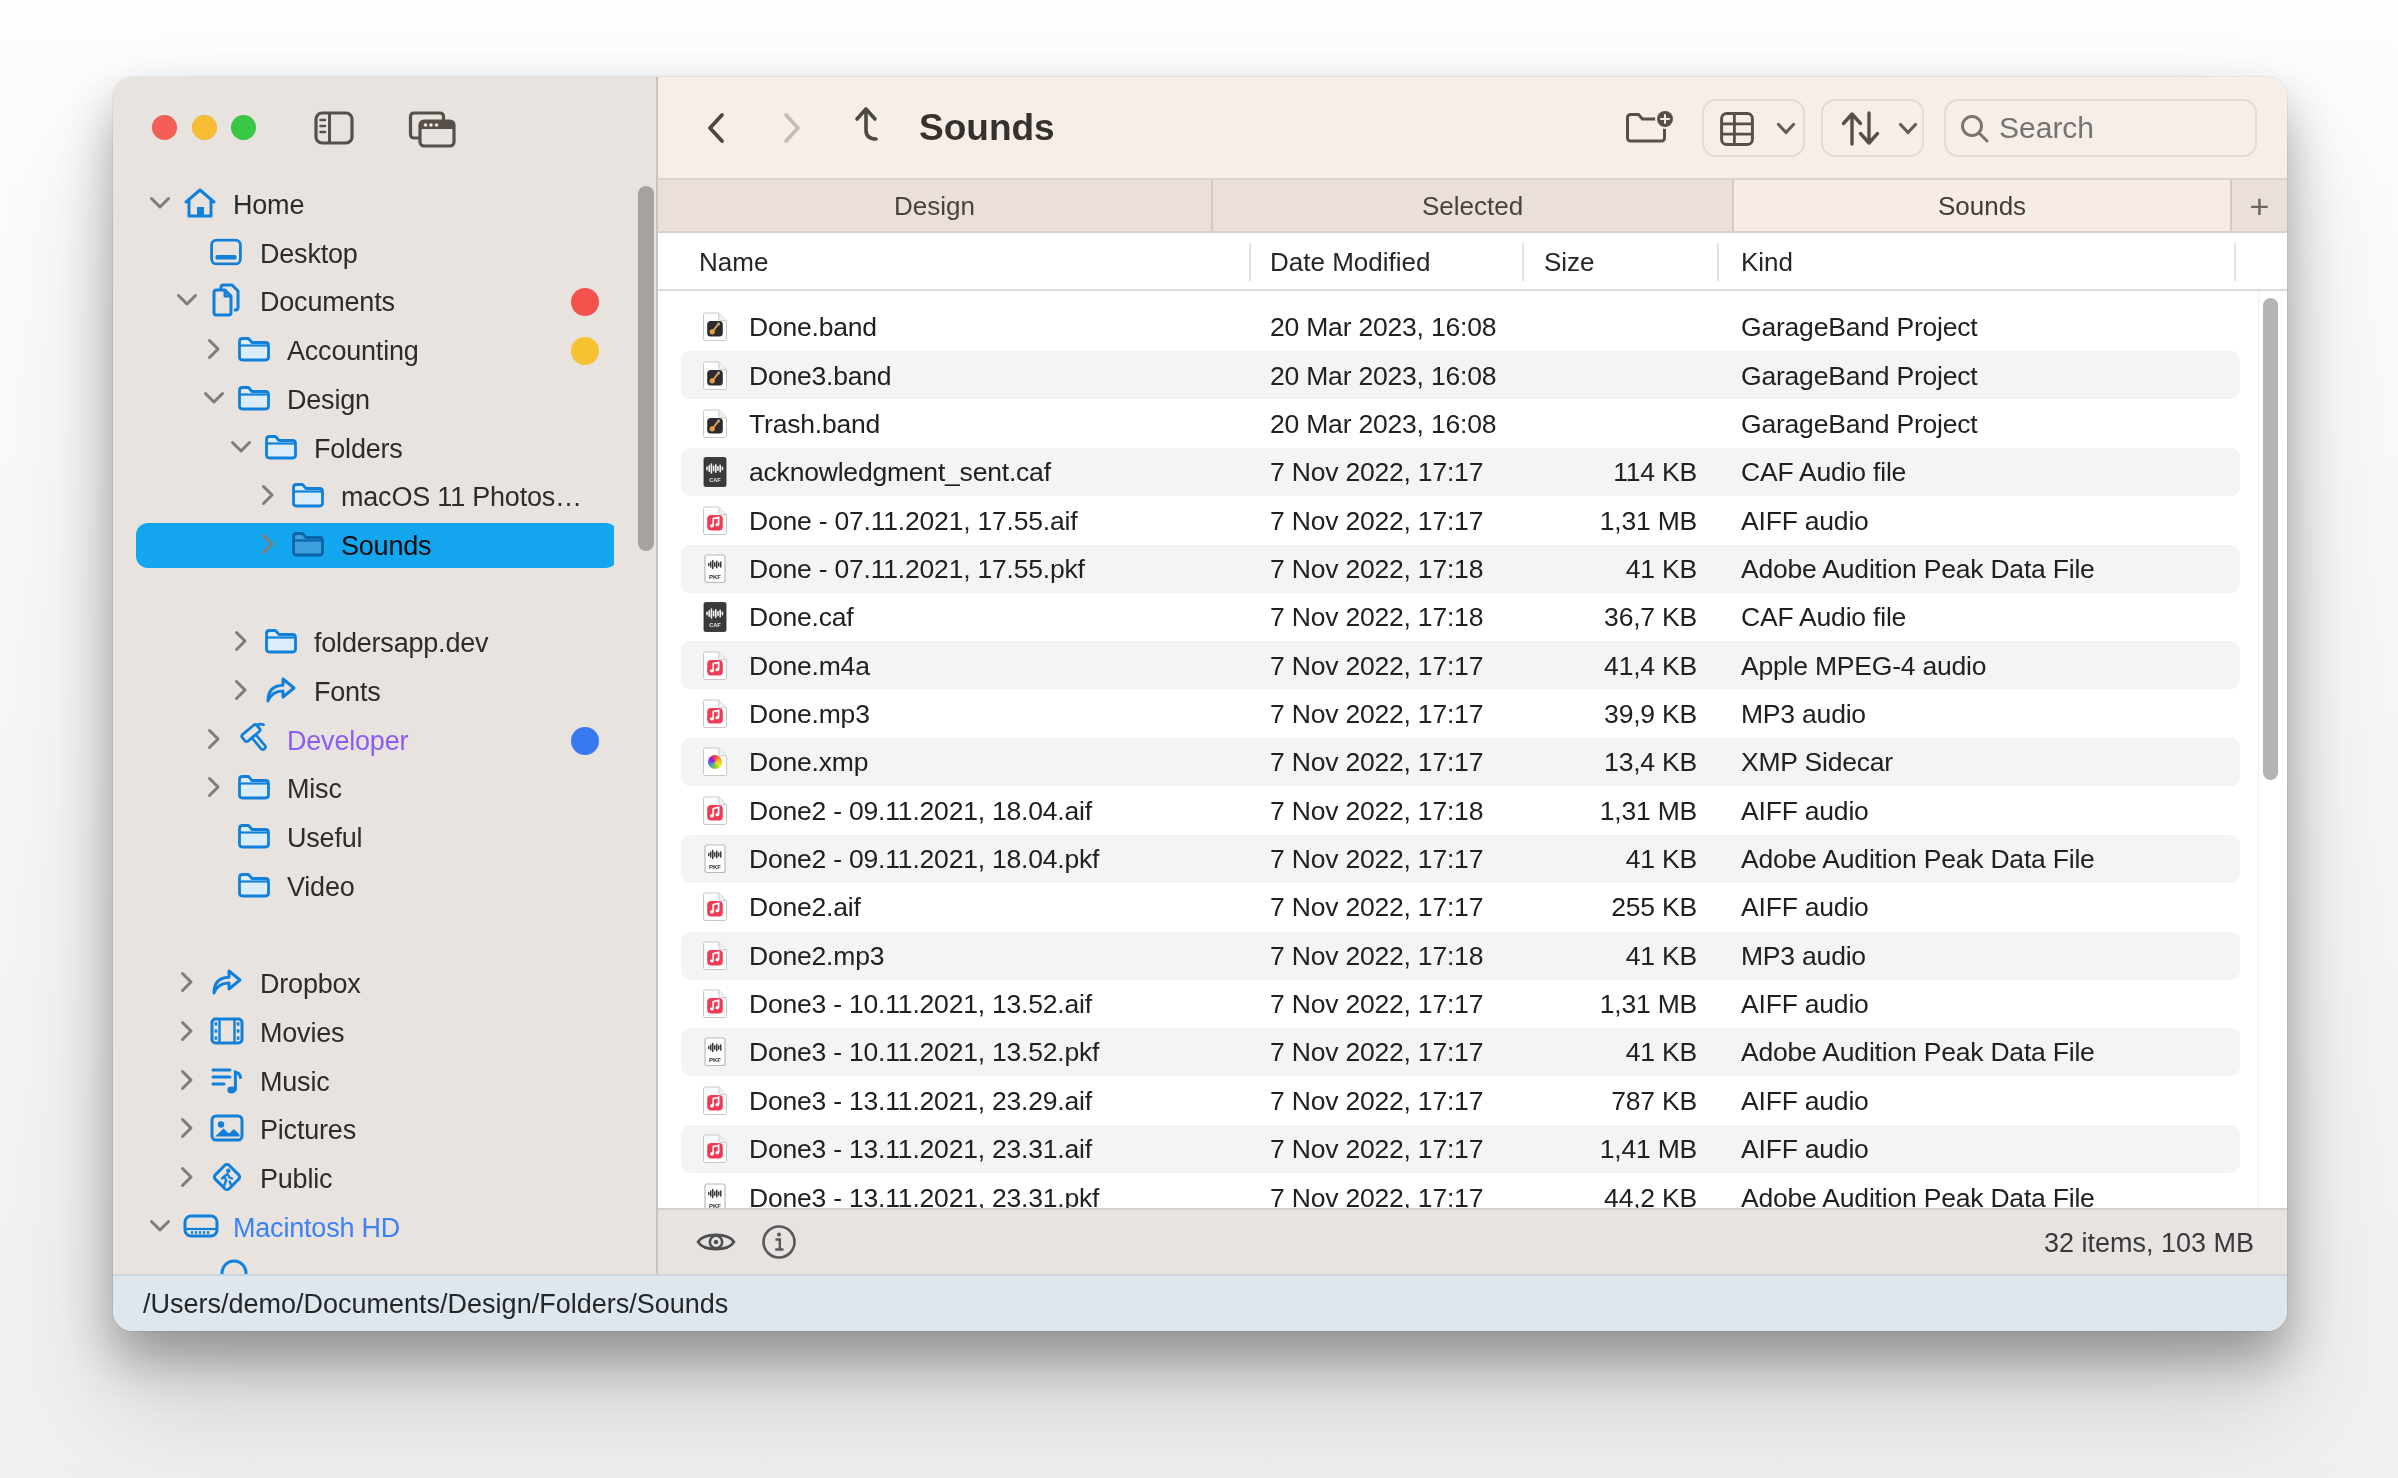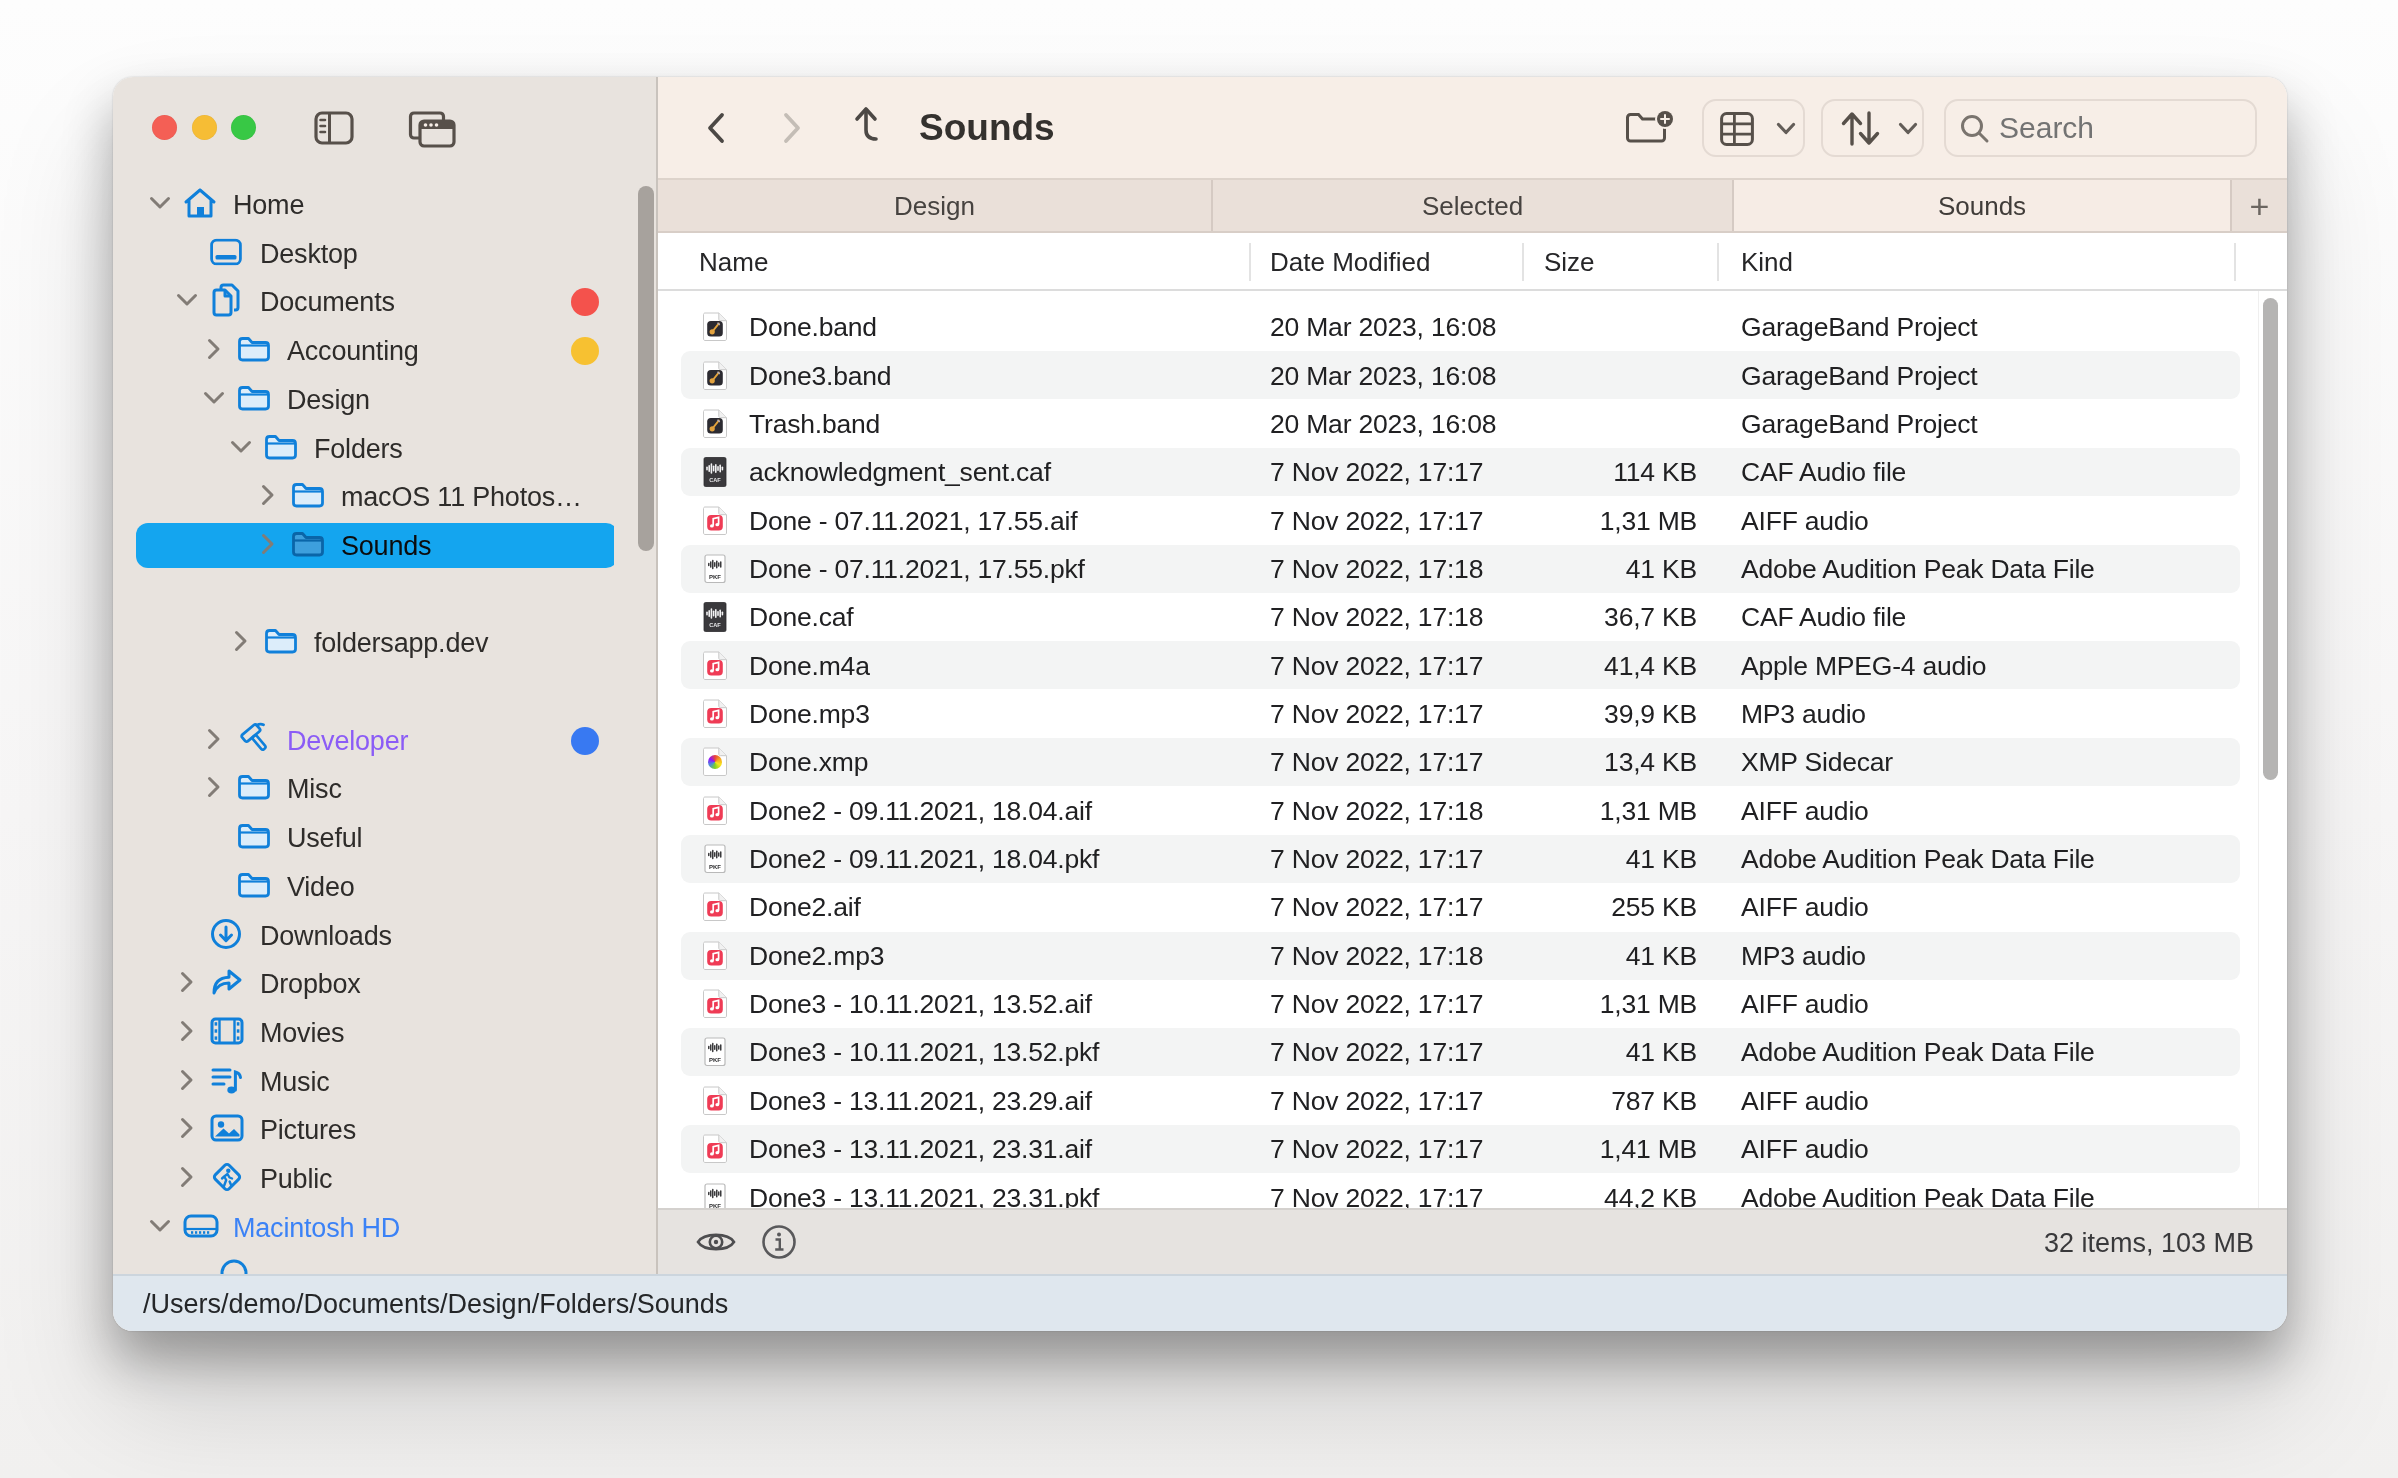--- a/index.html
+++ b/index.html
@@ -385,20 +385,29 @@
 <div class="trow" style="top:541.8px">
         <div class="chev" style="left:121px"><svg width="14" height="22" viewBox="0 0 14 22" xmlns="http://www.w3.org/2000/svg">
             <path d="M2.5,2.5 L11,11 L2.5,19.5" fill="none" stroke="#827c76" stroke-width="3" stroke-linecap="round" stroke-linejoin="round"></path>
           </svg></div>
         <div class="sic" style="left:151px"><svg width="34" height="28" viewBox="0 0 34 28" xmlns="http://www.w3.org/2000/svg">
             <path d="M2.5,6.5 C2.5,4.8 3.8,3.5 5.5,3.5 H11.5 L15,7.5 H28.5 C30.2,7.5 31.5,8.8 31.5,10.5 V22 C31.5,23.7 30.2,25 28.5,25 H5.5 C3.8,25 2.5,23.7 2.5,22 Z" fill="#dcedfa" stroke="#1080da" stroke-width="2.8" stroke-linejoin="round"></path>
             <path d="M2.5,10.5 H31.5" stroke="#1080da" stroke-width="2.2"></path>
           </svg></div>
         <div class="txt" style="left:201px;color:#2e2c2a">foldersapp.dev</div>
       </div>
+<div class="trow" style="top:590.5px">
+        <div class="chev" style="left:121px"><svg width="14" height="22" viewBox="0 0 14 22" xmlns="http://www.w3.org/2000/svg">
+            <path d="M2.5,2.5 L11,11 L2.5,19.5" fill="none" stroke="#827c76" stroke-width="3" stroke-linecap="round" stroke-linejoin="round"></path>
+          </svg></div>
+        <div class="sic" style="left:151px"><svg width="34" height="30" viewBox="0 0 34 30" xmlns="http://www.w3.org/2000/svg">
+            <path d="M4,26 C4,15 10,10.5 19,10.2 L19,4 L30,13 L19,22 L19,16 C11,16 6.5,19.5 4,26 Z" fill="none" stroke="#1080da" stroke-width="3.0" stroke-linejoin="round" stroke-linecap="round"></path>
+          </svg></div>
+        <div class="txt" style="left:201px;color:#2e2c2a">Fonts</div>
+      </div>
 <div class="trow" style="top:639.2px">
         <div class="chev" style="left:94px"><svg width="14" height="22" viewBox="0 0 14 22" xmlns="http://www.w3.org/2000/svg">
             <path d="M2.5,2.5 L11,11 L2.5,19.5" fill="none" stroke="#827c76" stroke-width="3" stroke-linecap="round" stroke-linejoin="round"></path>
           </svg></div>
         <div class="sic" style="left:124px"><svg width="34" height="34" viewBox="0 0 34 34" xmlns="http://www.w3.org/2000/svg">
             <g transform="rotate(-40 17 14)">
               <rect x="7" y="5.5" width="19" height="8.5" rx="2" fill="none" stroke="#1080da" stroke-width="2.8"></rect>
               <path d="M26,7.5 C28.5,8 30.5,9.5 31.5,11.5" fill="none" stroke="#1080da" stroke-width="2.8" stroke-linecap="round"></path>
               <rect x="14.2" y="14" width="5" height="16.5" rx="2" fill="none" stroke="#1080da" stroke-width="2.6"></rect>
             </g>
@@ -422,27 +431,20 @@
             <path d="M2.5,10.5 H31.5" stroke="#1080da" stroke-width="2.2"></path>
           </svg></div>
         <div class="txt" style="left:174px;color:#2e2c2a">Useful</div>
       </div>
 <div class="trow" style="top:785.3px">
         <div class="sic" style="left:124px"><svg width="34" height="28" viewBox="0 0 34 28" xmlns="http://www.w3.org/2000/svg">
             <path d="M2.5,6.5 C2.5,4.8 3.8,3.5 5.5,3.5 H11.5 L15,7.5 H28.5 C30.2,7.5 31.5,8.8 31.5,10.5 V22 C31.5,23.7 30.2,25 28.5,25 H5.5 C3.8,25 2.5,23.7 2.5,22 Z" fill="#dcedfa" stroke="#1080da" stroke-width="2.8" stroke-linejoin="round"></path>
             <path d="M2.5,10.5 H31.5" stroke="#1080da" stroke-width="2.2"></path>
           </svg></div>
         <div class="txt" style="left:174px;color:#2e2c2a">Video</div>
-      </div>
-<div class="trow" style="top:834.0px">
-        <div class="sic" style="left:97px"><svg width="32" height="32" viewBox="0 0 32 32" xmlns="http://www.w3.org/2000/svg">
-            <circle cx="16" cy="16" r="13.5" fill="none" stroke="#1080da" stroke-width="3.0"></circle>
-            <path d="M16,9 V22 M10.5,17 L16,22.6 L21.5,17" fill="none" stroke="#1080da" stroke-width="3.0" stroke-linecap="round" stroke-linejoin="round"></path>
-          </svg></div>
-        <div class="txt" style="left:147px;color:#2e2c2a">Downloads</div>
       </div>
 <div class="trow" style="top:882.7px">
         <div class="chev" style="left:67px"><svg width="14" height="22" viewBox="0 0 14 22" xmlns="http://www.w3.org/2000/svg">
             <path d="M2.5,2.5 L11,11 L2.5,19.5" fill="none" stroke="#827c76" stroke-width="3" stroke-linecap="round" stroke-linejoin="round"></path>
           </svg></div>
         <div class="sic" style="left:97px"><svg width="34" height="30" viewBox="0 0 34 30" xmlns="http://www.w3.org/2000/svg">
             <path d="M4,26 C4,15 10,10.5 19,10.2 L19,4 L30,13 L19,22 L19,16 C11,16 6.5,19.5 4,26 Z" fill="none" stroke="#1080da" stroke-width="3.0" stroke-linejoin="round" stroke-linecap="round"></path>
           </svg></div>
         <div class="txt" style="left:147px;color:#2e2c2a">Dropbox</div>
       </div>

